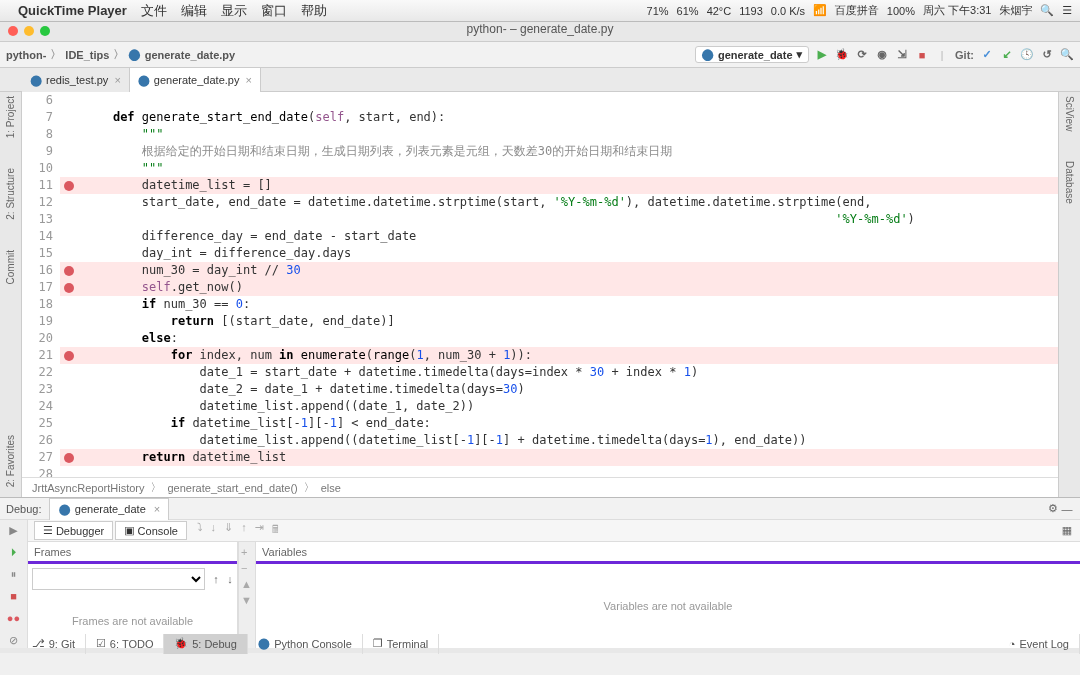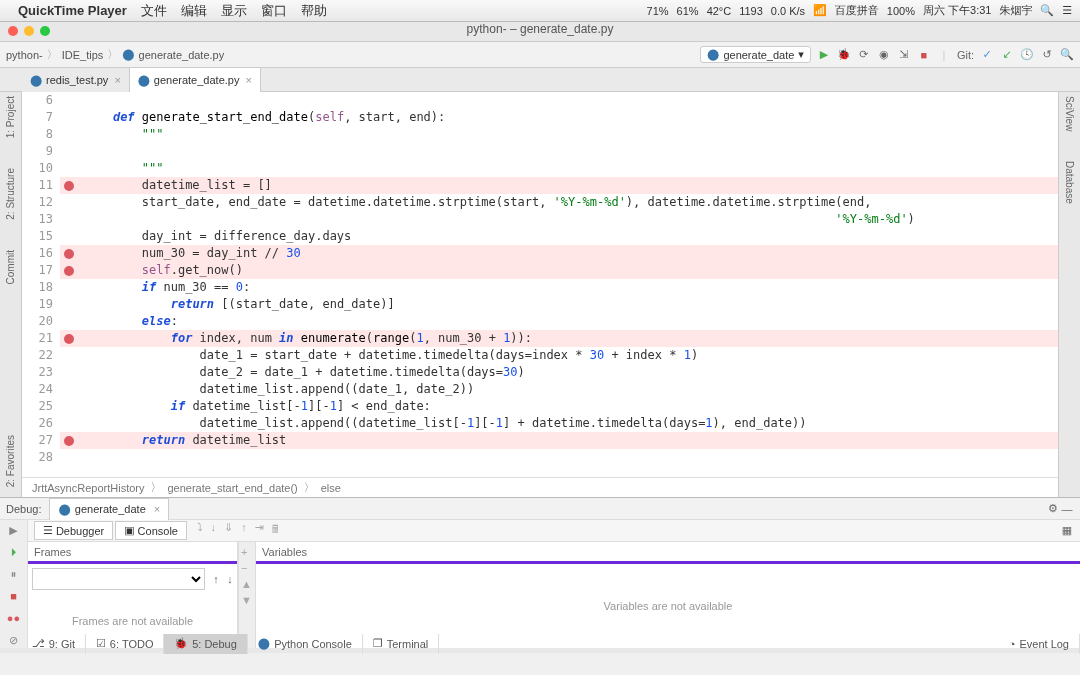--- a/index.html
+++ b/index.html
@@ -14,21 +14,21 @@
 .mac-menubar .status { display: flex; gap: 8px; align-items: center; font-size: 11px; }
 .mac-menubar .status span { white-space: nowrap; }
 
 
 .titlebar { height: 20px; background: #e8e8e8; border-bottom: 1px solid #ccc; display: flex; align-items: flex-start; justify-content: center; font-size: 12px; color: #555; position: relative; }
 .traffic { position: absolute; left: 8px; top: 4px; display: flex; gap: 6px; }
 .dot { width: 10px; height: 10px; border-radius: 50%; }
 .dot.r { background: #ff5f57; } .dot.y { background: #febc2e; } .dot.g { background: #28c840; }
 
 
-.toolbar { height: 26px; background: #f2f2f2; border-bottom: 1px solid #ccc; display: flex; align-items: center; padding: 0 6px; font-size: 11px; }
+.toolbar { height: 26px; background: #f2f2f2; border-bottom: 1px solid #ccc; display: flex; align-items: center; padding: 0 6px; font-size: 11px; font-weight: bold; }
 .breadcrumb { display: flex; align-items: center; gap: 4px; color: #555; }
 .breadcrumb .sep { color: #999; }
 .toolbar .spacer { flex: 1; }
 .run-config { display: flex; align-items: center; border: 1px solid #ccc; border-radius: 3px; padding: 1px 6px; background: #fff; gap: 4px; margin-right: 6px; }
 .toolbar-icons { display: flex; gap: 6px; align-items: center; }
 .ticon { width: 14px; height: 14px; display: flex; align-items: center; justify-content: center; color: #666; cursor: pointer; }
 .tri-green { color: #4caf50; }
 .bug-green { color: #4caf50; }
 
 
@@ -46,21 +46,21 @@
 .sidebar-right .sb-item { writing-mode: vertical-rl; font-size: 10px; color: #666; cursor: pointer; }
 
 .editor { flex: 1; background: #fff; display: flex; flex-direction: column; position: relative; }
 .code-area { flex: 1; overflow: hidden; font-family: "Menlo", "Monaco", monospace; font-size: 12px; line-height: 17px; }
 .line { display: flex; height: 17px; }
 .gutter { width: 38px; text-align: right; padding-right: 6px; color: #999; background: #fff; border-right: 1px solid transparent; user-select: none; }
 .bp-col { width: 18px; display: flex; align-items: center; justify-content: center; }
 .bp-dot { width: 10px; height: 10px; border-radius: 50%; background: #db5860; }
 .line.hl { background: #ffe7e7; }
 .code { white-space: pre; padding-left: 6px; }
-.kw { color: #1d4ed8; font-weight: 600; font-style: italic; }
+.kw { color: #000000; font-weight: 600; }
 .fn { color: #000; }
 .str { color: #067d17; }
 .num { color: #1750eb; }
 .cm { color: #8c8c8c; }
 .py-self { color: #94558d; }
 
 .editor-breadcrumb { height: 20px; border-top: 1px solid #ddd; display: flex; align-items: center; padding: 0 10px; font-size: 11px; color: #777; gap: 6px; background: #fff; }
 
 
 .debug-panel { border-top: 1px solid #bbb; background: #f2f2f2; height: 136px; display: flex; flex-direction: column; }
@@ -196,20 +196,21 @@
           <div class="code">    <span class="kw">def</span> <span class="fn">generate_start_end_date</span>(<span class="py-self">self</span>, start, end):</div>
         </div>
         <div class="line">
           <div class="gutter">8</div>
           <div class="bp-col"></div>
           <div class="code">        <span class="str">"""</span></div>
         </div>
         <div class="line">
           <div class="gutter">9</div>
           <div class="bp-col"></div>
+          <div class="code">        <span class="cm">根据给定的开始日期和结束日期，生成日期列表，列表元素是元组，天数差30的开始日期和结束日期</span></div>
         </div>
         <div class="line">
           <div class="gutter">10</div>
           <div class="bp-col"></div>
           <div class="code">        <span class="str">"""</span></div>
         </div>
         <div class="line hl">
           <div class="gutter">11</div>
           <div class="bp-col">
             <div class="bp-dot"></div>
@@ -218,20 +219,25 @@
         </div>
         <div class="line">
           <div class="gutter">12</div>
           <div class="bp-col"></div>
           <div class="code">        start_date, end_date = datetime.datetime.strptime(start, <span class="str">'%Y-%m-%d'</span>), datetime.datetime.strptime(end,</div>
         </div>
         <div class="line">
           <div class="gutter">13</div>
           <div class="bp-col"></div>
           <div class="code">                                                                                                        <span class="str">'%Y-%m-%d'</span>)</div>
+        </div>
+        <div class="line">
+          <div class="gutter">14</div>
+          <div class="bp-col"></div>
+          <div class="code">        difference_day = end_date - start_date</div>
         </div>
         <div class="line">
           <div class="gutter">15</div>
           <div class="bp-col"></div>
           <div class="code">        day_int = difference_day.days</div>
         </div>
         <div class="line hl">
           <div class="gutter">16</div>
           <div class="bp-col">
             <div class="bp-dot"></div>

